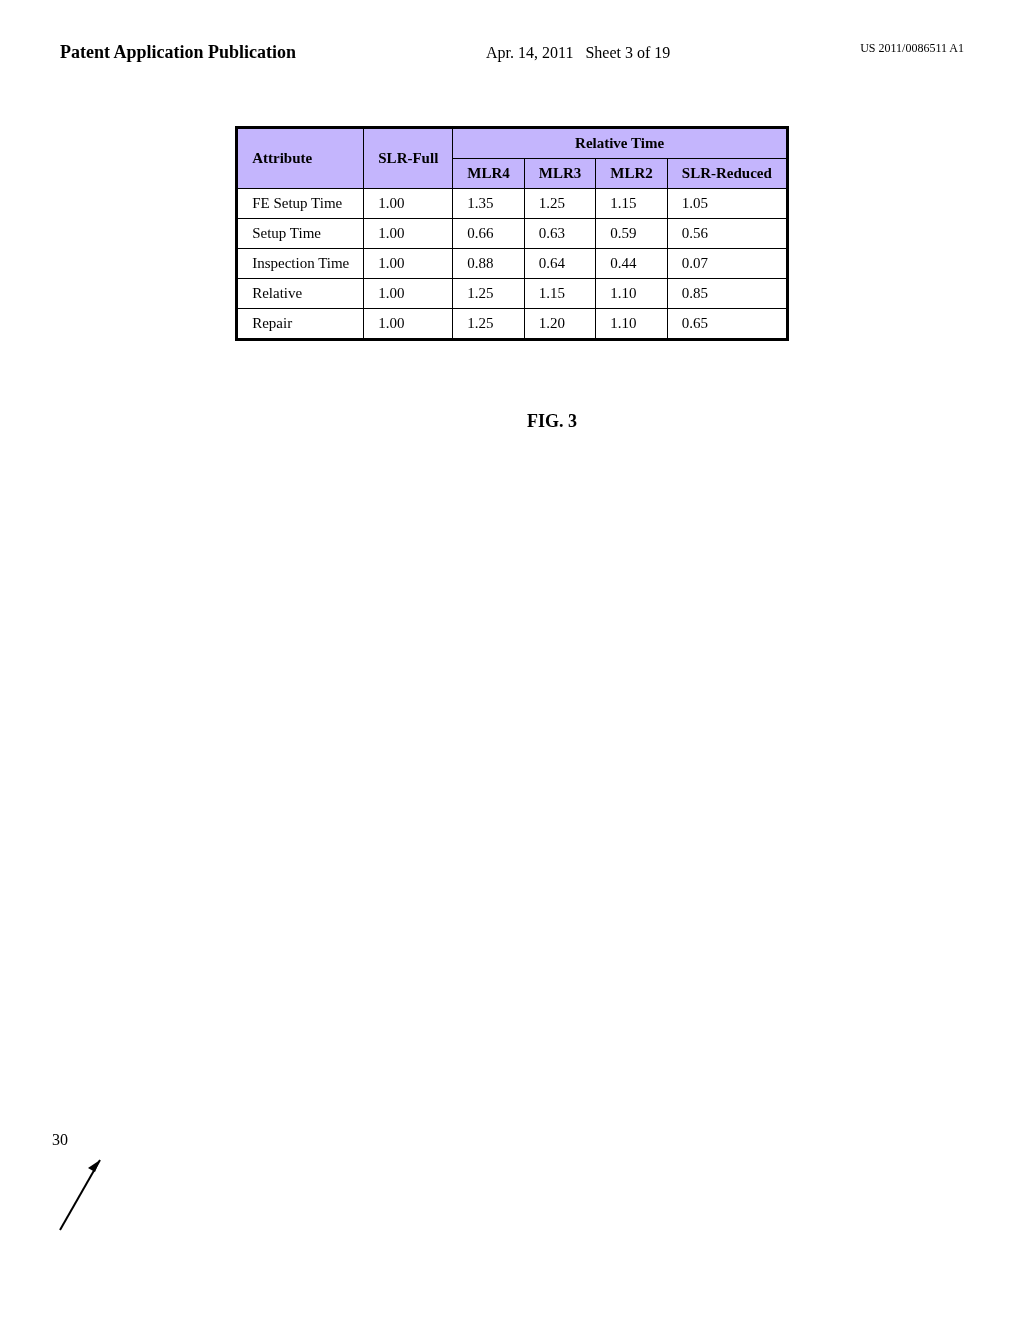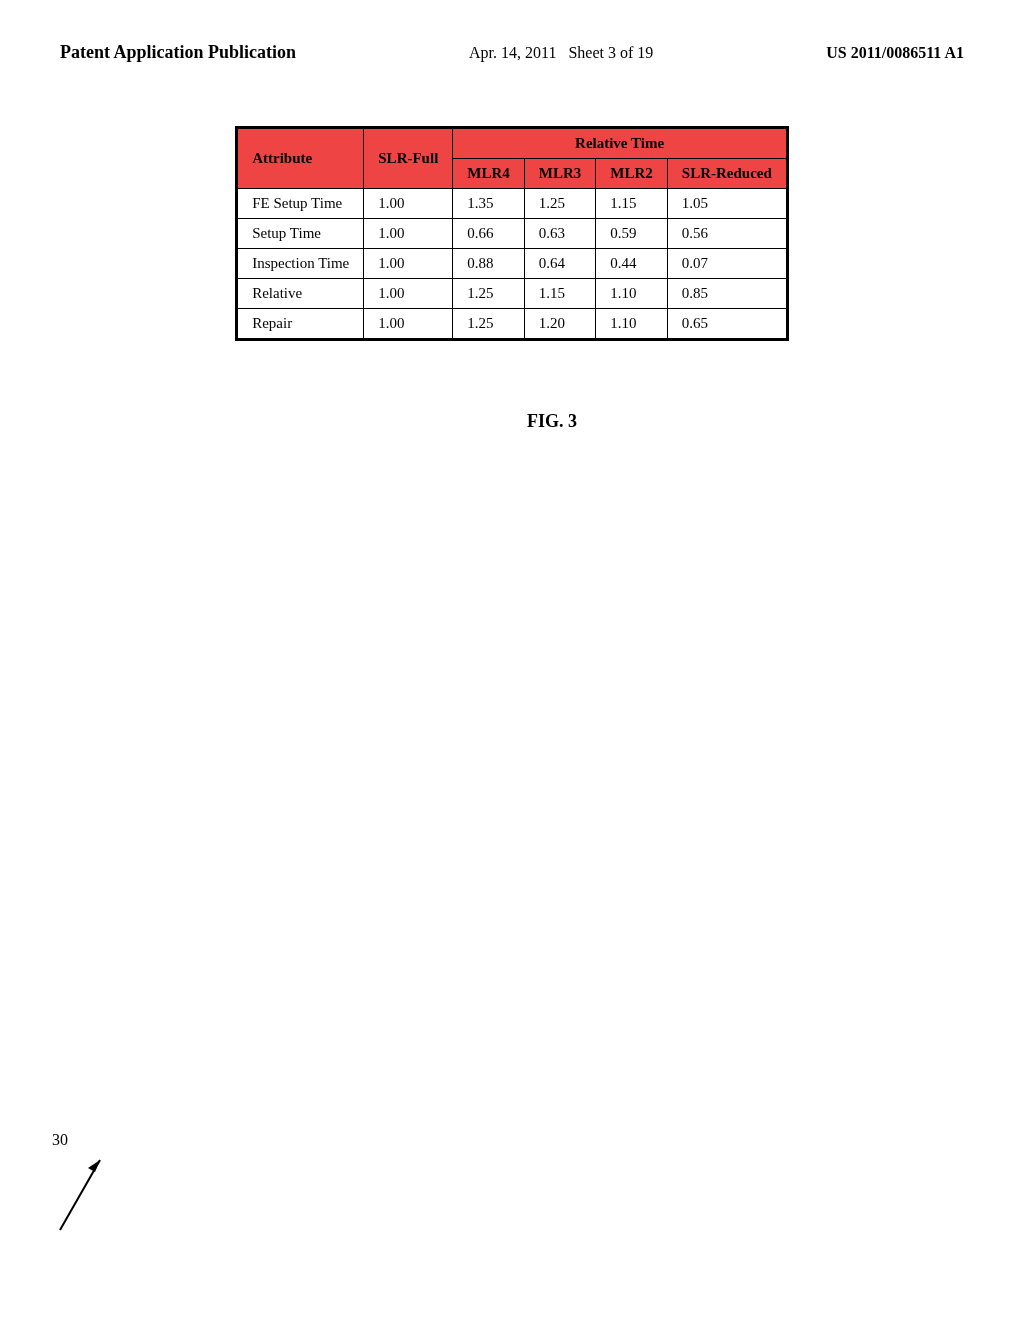--- a/index.html
+++ b/index.html
@@ -8,39 +8,39 @@
       height: 1320px;
       background: #ffffff;
       font-family: 'Times New Roman', Times, serif;
       position: relative;
       overflow: hidden;
     }
 
     .header {
       display: flex;
       justify-content: space-between;
-      align-items: center;
+      align-items: flex-start;
       padding: 40px 60px 20px 60px;
     }
 
     .header-left {
       font-size: 18px;
       font-weight: bold;
       line-height: 1.4;
     }
 
     .header-center {
       font-size: 16px;
       line-height: 1.6;
       text-align: center;
     }
 
     .header-right {
-      font-size: 16px;
-      font-weight: bold;
+      font-size: 12px;
+      font-weight: normal;
       line-height: 1.4;
       text-align: right;
     }
 
     .main-content {
       display: flex;
       justify-content: center;
       padding: 40px 60px;
     }
 
@@ -56,21 +56,21 @@
 
     table th, table td {
       border: 1px solid #000;
       padding: 6px 14px;
       text-align: left;
       white-space: nowrap;
     }
 
     table th {
       font-weight: bold;
-      background: #ef4444;
+      background: #c4b5fd;
     }
 
     table td:first-child {
       text-align: left;
     }
 
     .col-header-span {
       text-align: center;
       font-weight: bold;
       border-bottom: 1px solid #000;

